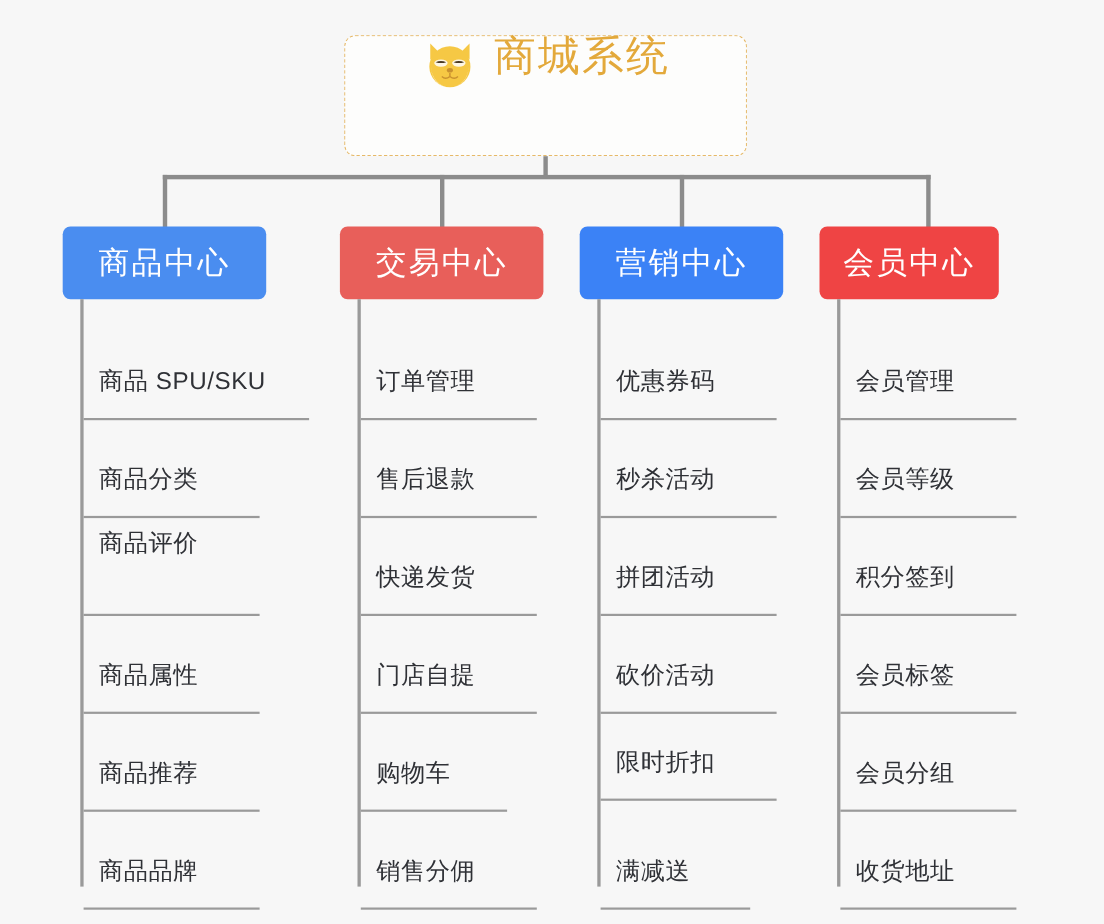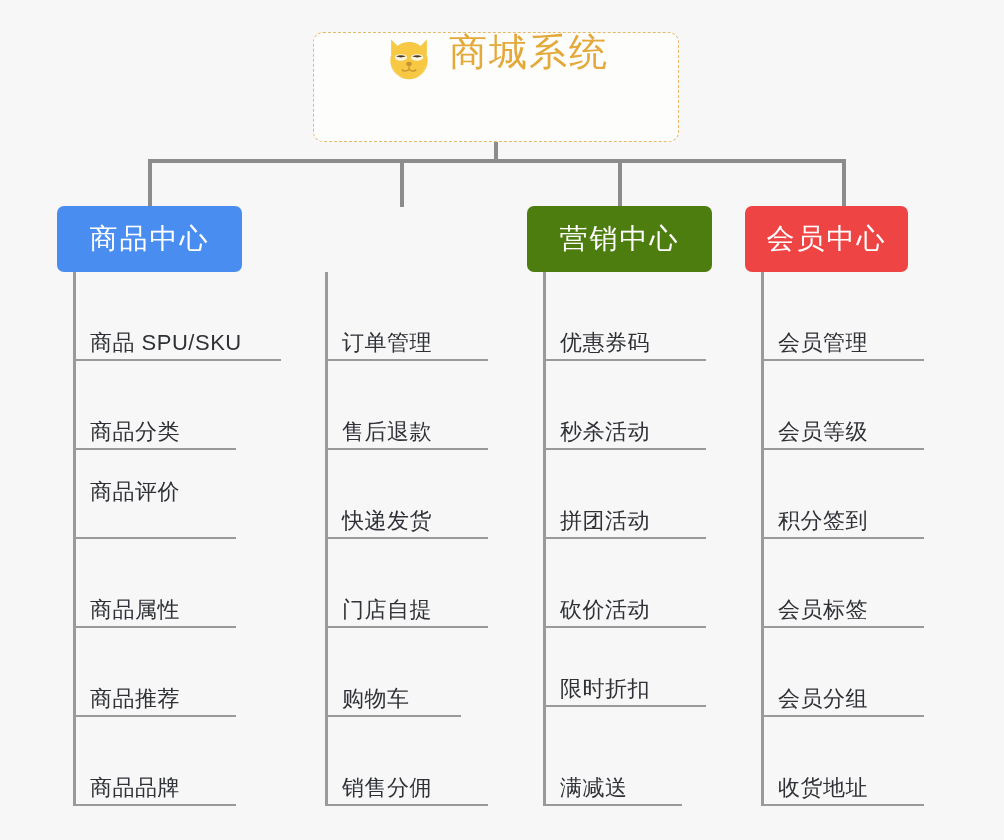--- a/index.html
+++ b/index.html
@@ -71,26 +71,26 @@
   .trunk {
     position: absolute;
     left: 0;
     top: 0;
     width: 3px;
     background: #9a9a9a;
   }
   .leaf {
     position: absolute;
     left: 3px;
-    height: 89px;
+    height: 110px;
     display: flex;
     align-items: flex-end;
     justify-content: flex-start;
     border-bottom: 2px solid #9a9a9a;
-    padding-bottom: 3px;
+    padding-bottom: 20px;
   }
   .leaf-label {
     font-size: 22px;
     color: #2f3136;
     white-space: nowrap;
     line-height: 1.25;
     padding-left: 14px;
     letter-spacing: 0.5px;
   }
 </style>
@@ -121,21 +121,24 @@
   <div class="conn conn-v" style="left:494px; top:142px; height:20px;"></div>
   <div class="conn conn-h" style="left:148px; top:159px; width:698px;"></div>
   <div class="conn conn-v" style="left:148px; top:159px; height:48px;"></div>
   <div class="conn conn-v" style="left:400px; top:159px; height:48px;"></div>
   <div class="conn conn-v" style="left:618px; top:159px; height:48px;"></div>
   <div class="conn conn-v" style="left:842px; top:159px; height:48px;"></div>
 
   <div class="cat-header" style="left:57px; top:206px; width:185px; background:#4a8df0;">
     <span>商品中心</span>
   </div>
-  <div class="cat-header" style="left:527px; top:206px; width:185px; background:#4d7c0f;">
+  <div class="cat-header" style="left:309px; top:206px; width:185px; background:#e85f5a;">
+    <span>交易中心</span>
+  </div>
+  <div class="cat-header" style="left:527px; top:206px; width:185px; background:#3b82f6;">
     <span>营销中心</span>
   </div>
   <div class="cat-header" style="left:745px; top:206px; width:163px; background:#ef4444;">
     <span>会员中心</span>
   </div>
 
   <div class="branch" style="left:73px;">
     <div class="trunk" style="height:534px;"></div>
     <div class="leaf" style="top:0px;   width:205px;">
         <span class="leaf-label">商品 SPU/SKU</span>

